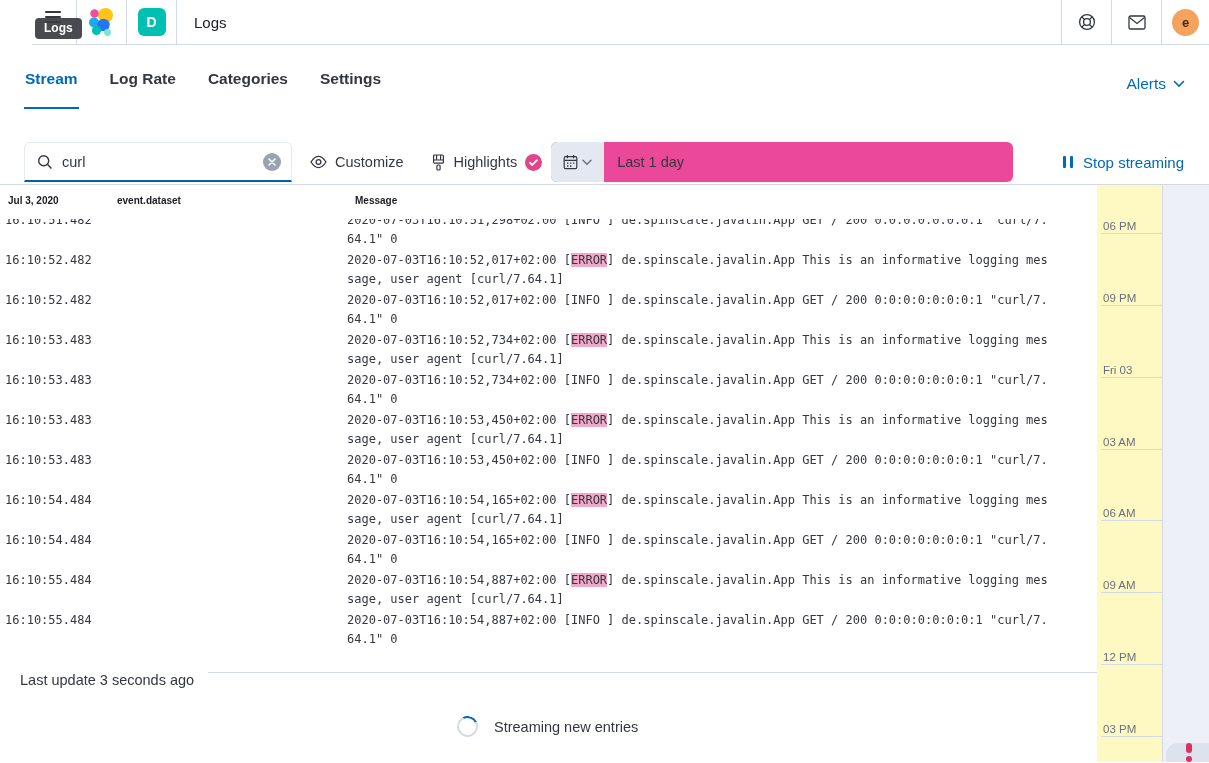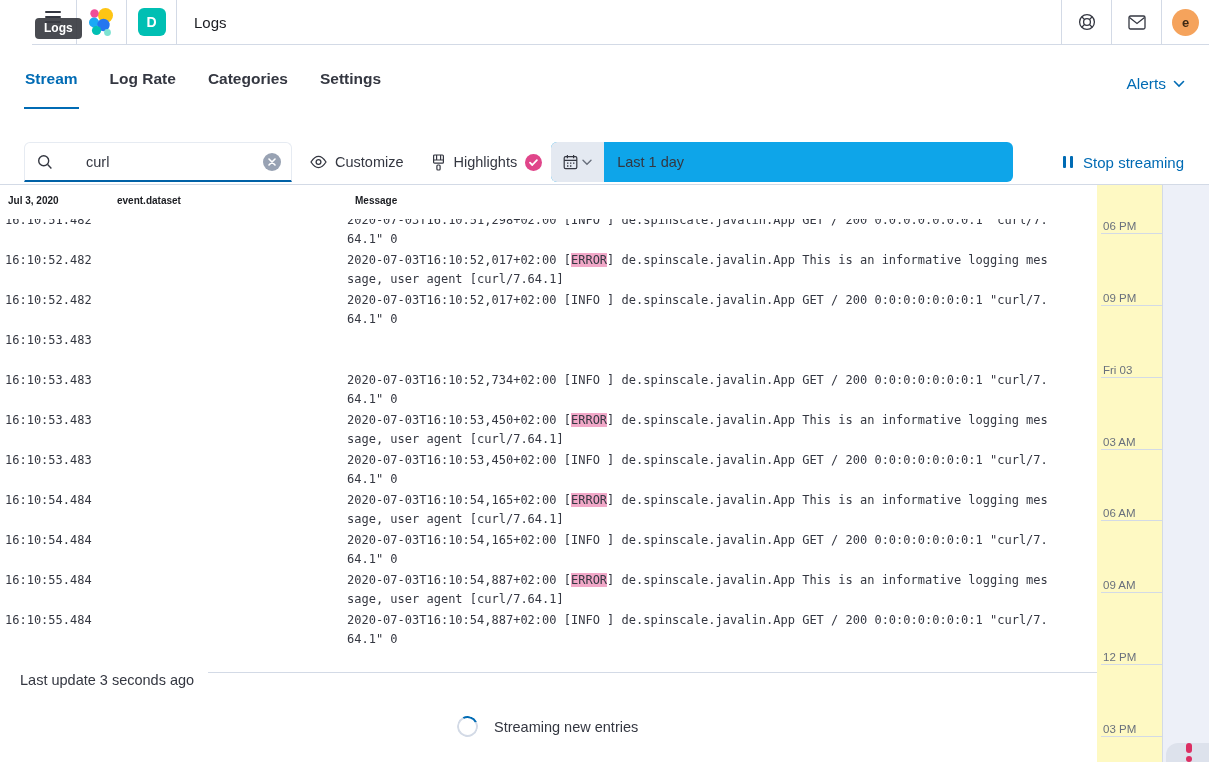--- a/index.html
+++ b/index.html
@@ -35,30 +35,30 @@
   .tab.active { color:var(--primary-blue); }
   .tab.active::after { content:""; position:absolute; left:0; right:0; bottom:0; height:2px; background:var(--primary-blue); }
   .alerts-btn { margin-left:auto; display:flex; align-items:center; gap:7px; background:none; border:none; cursor:pointer;
                 font-size:15.5px; font-weight:500; color:var(--primary-blue); font-family:inherit; padding-bottom:8px; }
 
   
   .toolbar { height:68px; display:flex; align-items:flex-start; padding:25px 24px 0; gap:0;
              border-bottom:1px solid #d3dae6; background:#fff; }
   .search-wrap { position:relative; width:268px; height:40px; background:#fff;
                  border:1px solid #e6ebf2; border-bottom:2px solid #0061a6; border-radius:6px 6px 0 0;
-                 display:flex; align-items:center; padding:0 10px 0 12px;gap:24px; }
+                 display:flex; align-items:center; padding:0 10px 0 12px; }
   .search-input { flex:1; border:none; outline:none; font-size:14.5px; color:#343741; background:transparent;
                   font-family:inherit; margin-left:9px; min-width:0; }
   .clear-btn { width:18px; height:18px; border:none; border-radius:50%; background:#98a2b3; color:#fff;
                display:flex; align-items:center; justify-content:center; cursor:pointer; flex:0 0 auto; }
   .tool-btn { height:40px; display:flex; align-items:center; gap:8px; background:none; border:none; cursor:pointer;
               font-size:14.5px; color:#343741; font-family:inherit; }
   .tool-btn.customize { margin-left:18px; }
   .tool-btn.highlights { margin-left:27px; }
-  .datepicker { margin-left:9px; width:462px; height:40px; background:#0ea5e9; border-radius:6px;
+  .datepicker { margin-left:9px; width:462px; height:40px; background:#ec4899; border-radius:6px;
                 display:flex; align-items:center; overflow:hidden; cursor:pointer; }
   .dp-cal { width:53px; height:100%; display:flex; align-items:center; justify-content:center; gap:4px;
             border-right:1px solid #d8dee8; background:#e4e9f1; border:none; cursor:pointer; }
   .dp-value { font-size:14.5px; color:#343741; padding-left:13px; }
   .stop-btn { margin-left:auto; height:40px; display:flex; align-items:center; gap:9px; background:none; border:none;
               cursor:pointer; font-size:15px; font-weight:500; color:var(--primary-blue); font-family:inherit; padding-right:1px; }
 
   
   .content { position:relative; height:577px; background:#fff; overflow:hidden; }
   .table-head { position:absolute; left:0; top:0; width:1097px; height:34px; background:#fff; z-index:10; }
@@ -252,20 +252,21 @@
           <div class="cell-msg"><span>2020-07-03T16:10:52,017+02:00 [</span><span class="hl-error">ERROR</span><span>] de.spinscale.javalin.App This is an informative logging message, user agent [curl/7.64.1]</span></div>
         </div>
         <div class="log-row">
           <div class="cell-time">16:10:52.482</div>
           <div class="cell-dataset"></div>
           <div class="cell-msg"><span>2020-07-03T16:10:52,017+02:00 [</span><span>INFO </span><span>] de.spinscale.javalin.App GET / 200 0:0:0:0:0:0:0:1 "curl/7.64.1" 0</span></div>
         </div>
         <div class="log-row">
           <div class="cell-time">16:10:53.483</div>
           <div class="cell-dataset"></div>
+          <div class="cell-msg"><span>2020-07-03T16:10:52,734+02:00 [</span><span class="hl-error">ERROR</span><span>] de.spinscale.javalin.App This is an informative logging message, user agent [curl/7.64.1]</span></div>
         </div>
         <div class="log-row">
           <div class="cell-time">16:10:53.483</div>
           <div class="cell-dataset"></div>
           <div class="cell-msg"><span>2020-07-03T16:10:52,734+02:00 [</span><span>INFO </span><span>] de.spinscale.javalin.App GET / 200 0:0:0:0:0:0:0:1 "curl/7.64.1" 0</span></div>
         </div>
         <div class="log-row">
           <div class="cell-time">16:10:53.483</div>
           <div class="cell-dataset"></div>
           <div class="cell-msg"><span>2020-07-03T16:10:53,450+02:00 [</span><span class="hl-error">ERROR</span><span>] de.spinscale.javalin.App This is an informative logging message, user agent [curl/7.64.1]</span></div>

